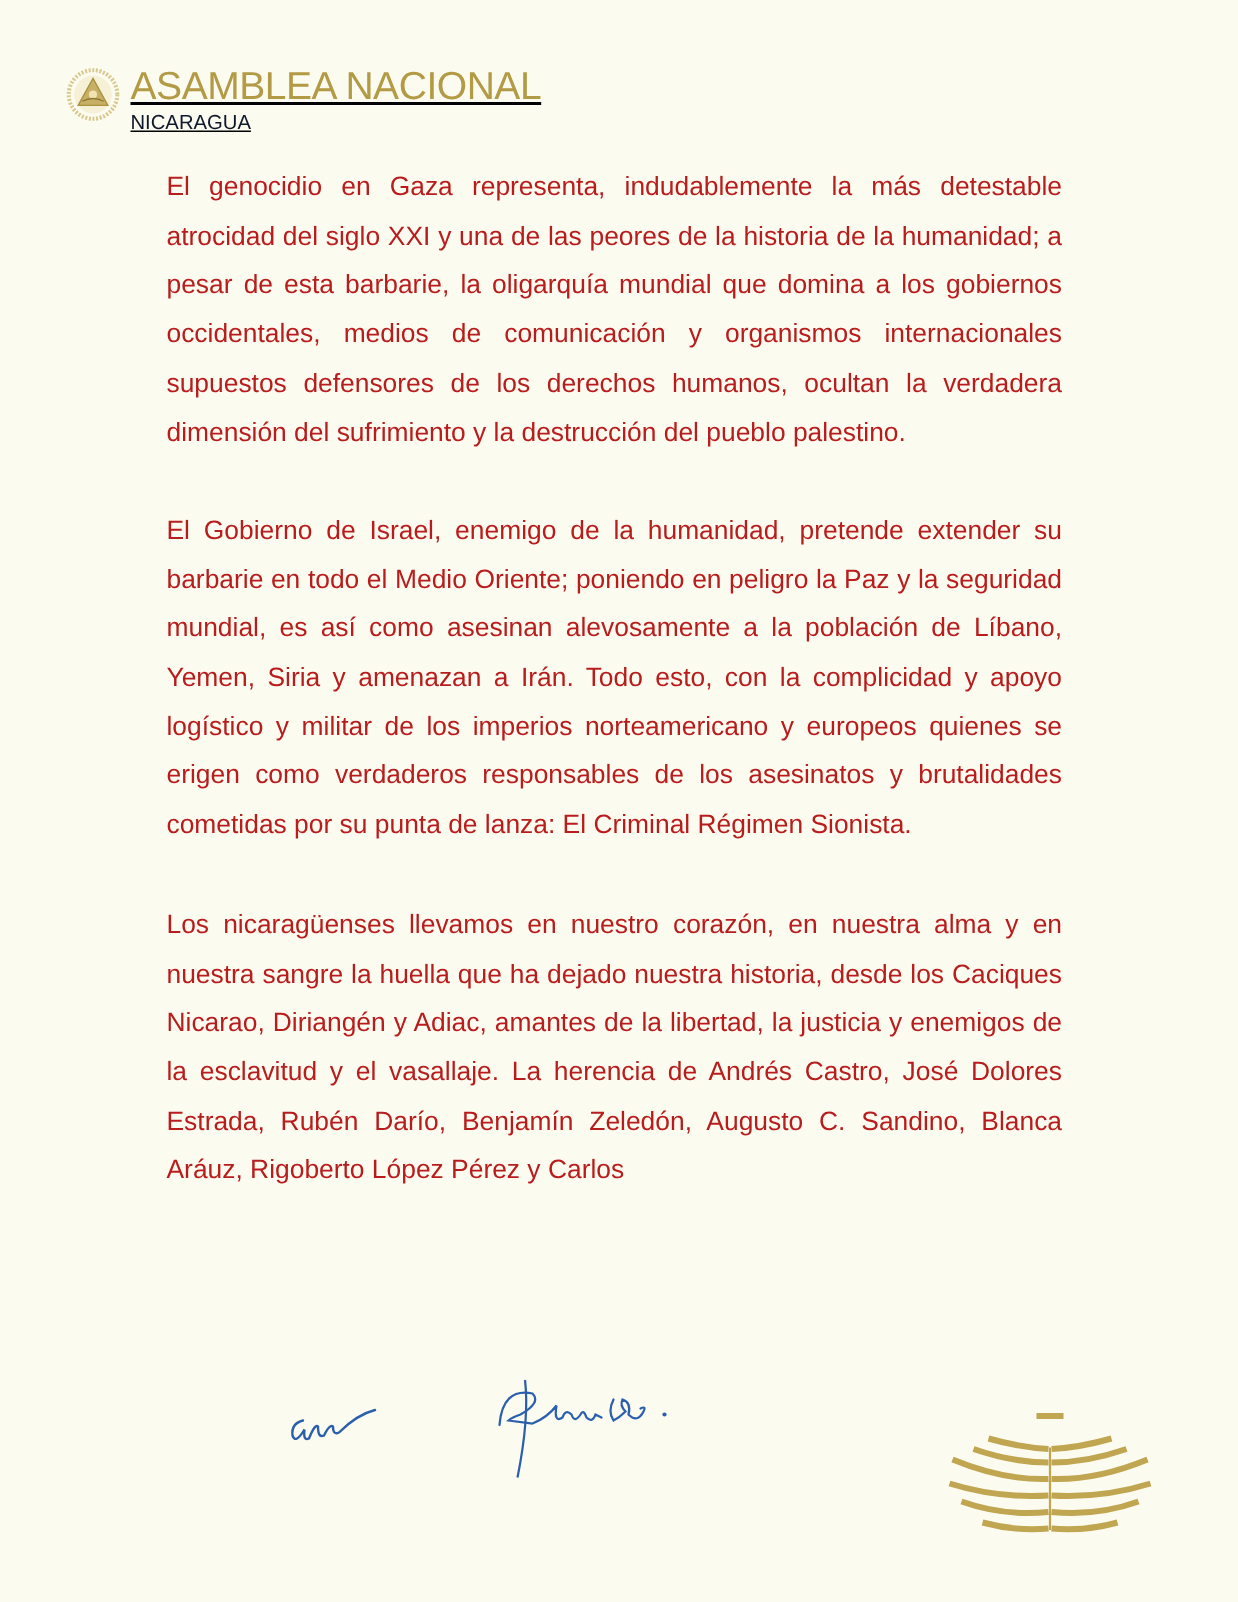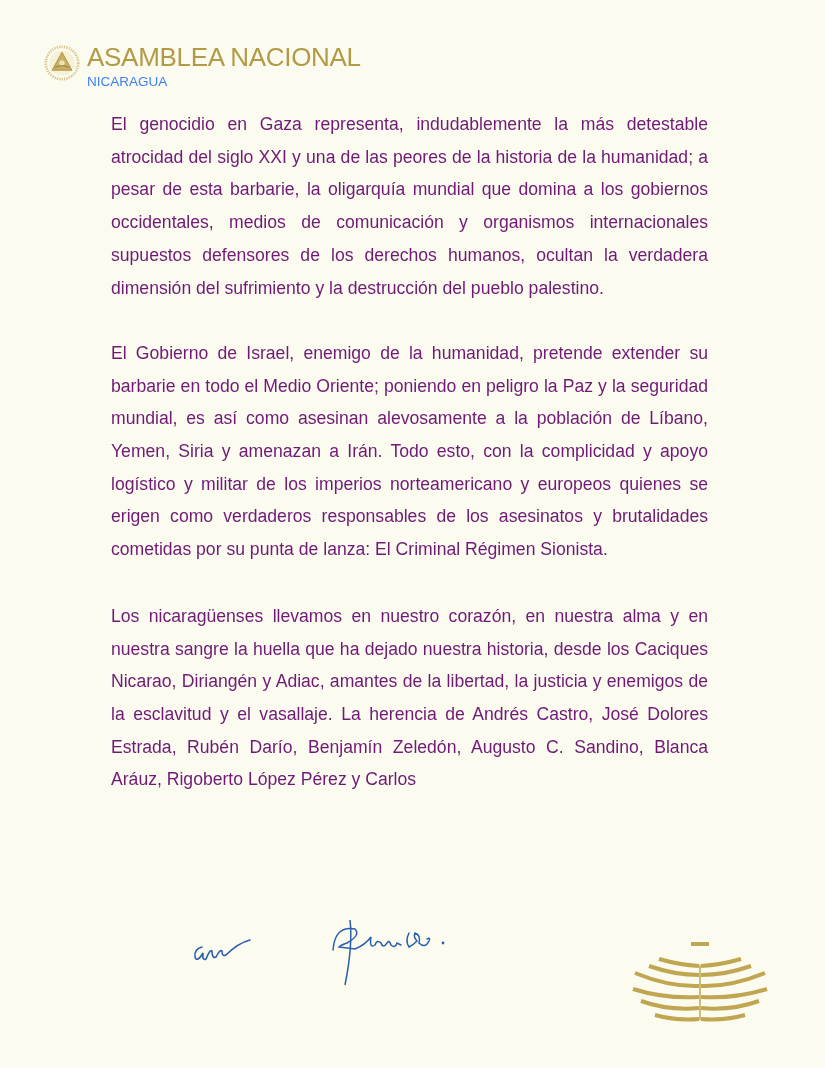--- a/index.html
+++ b/index.html
@@ -4,35 +4,35 @@
 <style>
   html, body { margin: 0; padding: 0; }
   body {
     width: 825px; height: 1068px; overflow: hidden;
     background: #fbfbf0;
     position: relative;
     font-family: "Liberation Sans", sans-serif;
   }
   .header {
     position: absolute; left: 44px; top: 42px;
-    display: flex; align-items: flex-start;
+    display: flex; align-items: flex-start; text-decoration: underline;
   }
   .seal {
     width: 36px; height: 36px; margin-top: 3px; margin-right: 7px;
   }
   .brand-title {
     color: #b39a45; font-size: 26px; letter-spacing: -0.3px;
     line-height: 30px; font-weight: normal;
   }
   .brand-sub {
-    color: #3b82f6; font-size: 13.5px; line-height: 16px; margin-top: 2px;
+    color: #0f172a; font-size: 13.5px; line-height: 16px; margin-top: 2px;
   }
   .body-text {
     position: absolute; left: 111px; top: 108px; width: 597px;
-    color: #701a75;
+    color: #b91c1c;
     font-size: 17.6px;
     line-height: 32.7px;
     text-align: justify;
     text-align-last: left;
   }
   .body-text p { margin: 0 0 32.7px 0; }
   .body-text p.p2 { margin-bottom: 34px; }
   .sig1 { position: absolute; left: 190px; top: 935px; width: 75px; height: 35px; }
   .sig2 { position: absolute; left: 325px; top: 915px; width: 135px; height: 80px; }
   .emblem { position: absolute; left: 625px; top: 935px; width: 150px; height: 95px; }

